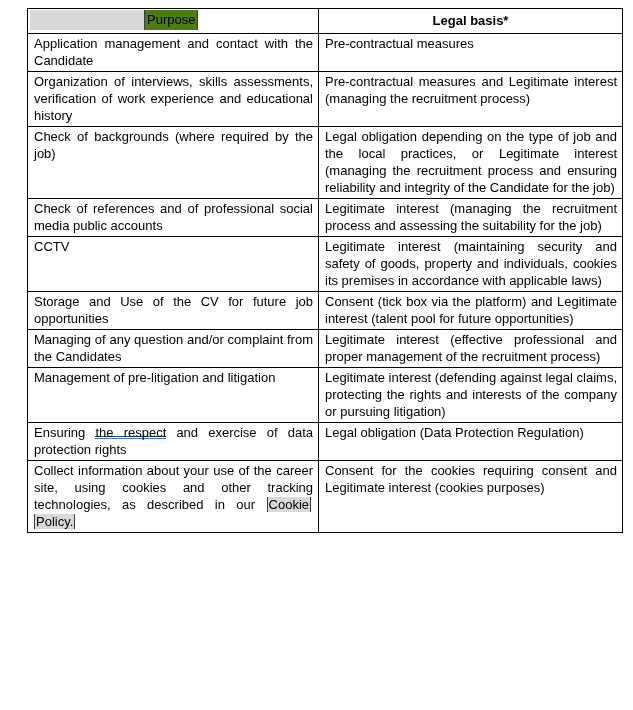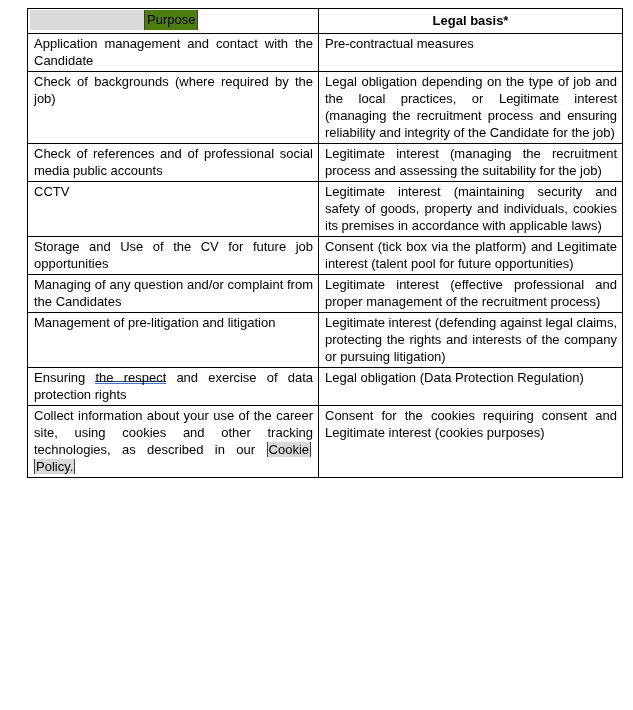--- a/index.html
+++ b/index.html
@@ -65,20 +65,24 @@
     </td>
     <td class="hd">Legal basis*</td>
   </tr>
 
   <tr>
     <td>Application management and contact with the Candidate</td>
     <td>Pre-contractual measures</td>
   </tr>
 
 
+  <tr>
+    <td>Organization of interviews, skills assessments, verification of work experience and educational history</td>
+    <td>Pre-contractual measures and Legitimate interest (managing the recruitment process)</td>
+  </tr>
 
   <tr>
     <td>Check of backgrounds (where required by the job)</td>
     <td>Legal obligation depending on the type of job and the local practices, or Legitimate interest (managing the recruitment process and ensuring reliability and integrity of the Candidate for the job)</td>
   </tr>
 
   <tr>
     <td>Check of references and of professional social media public accounts</td>
     <td>Legitimate interest (managing the recruitment process and assessing the suitability for the job)</td>
   </tr>

